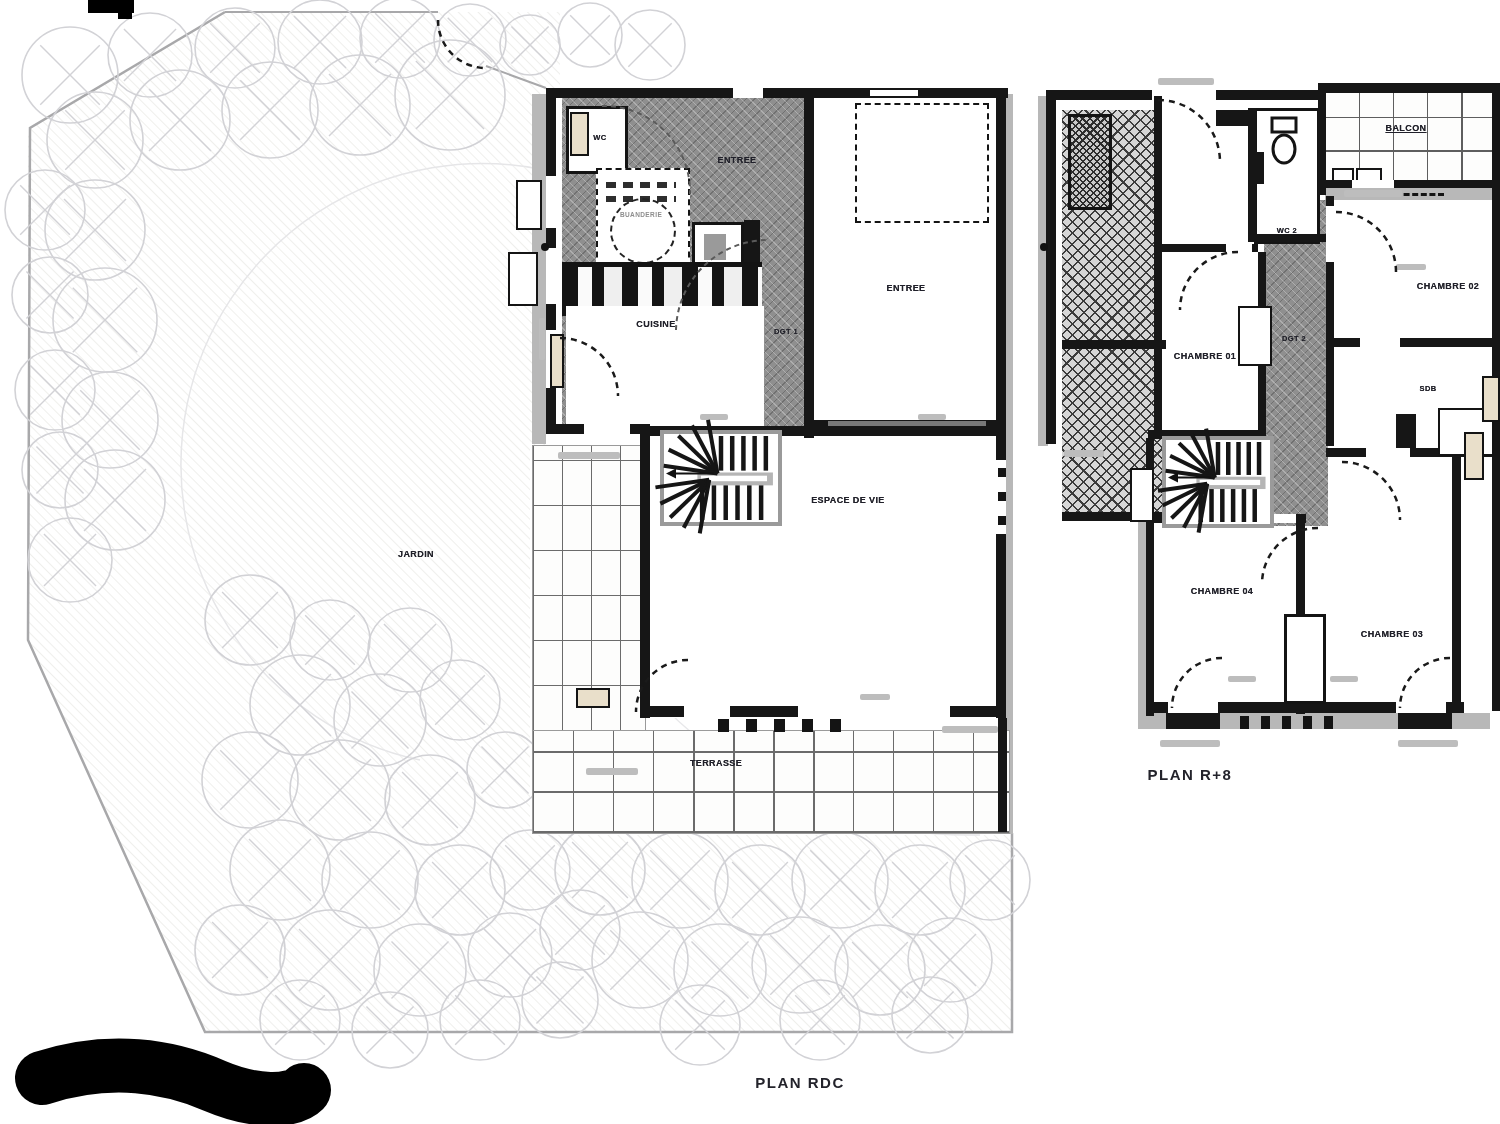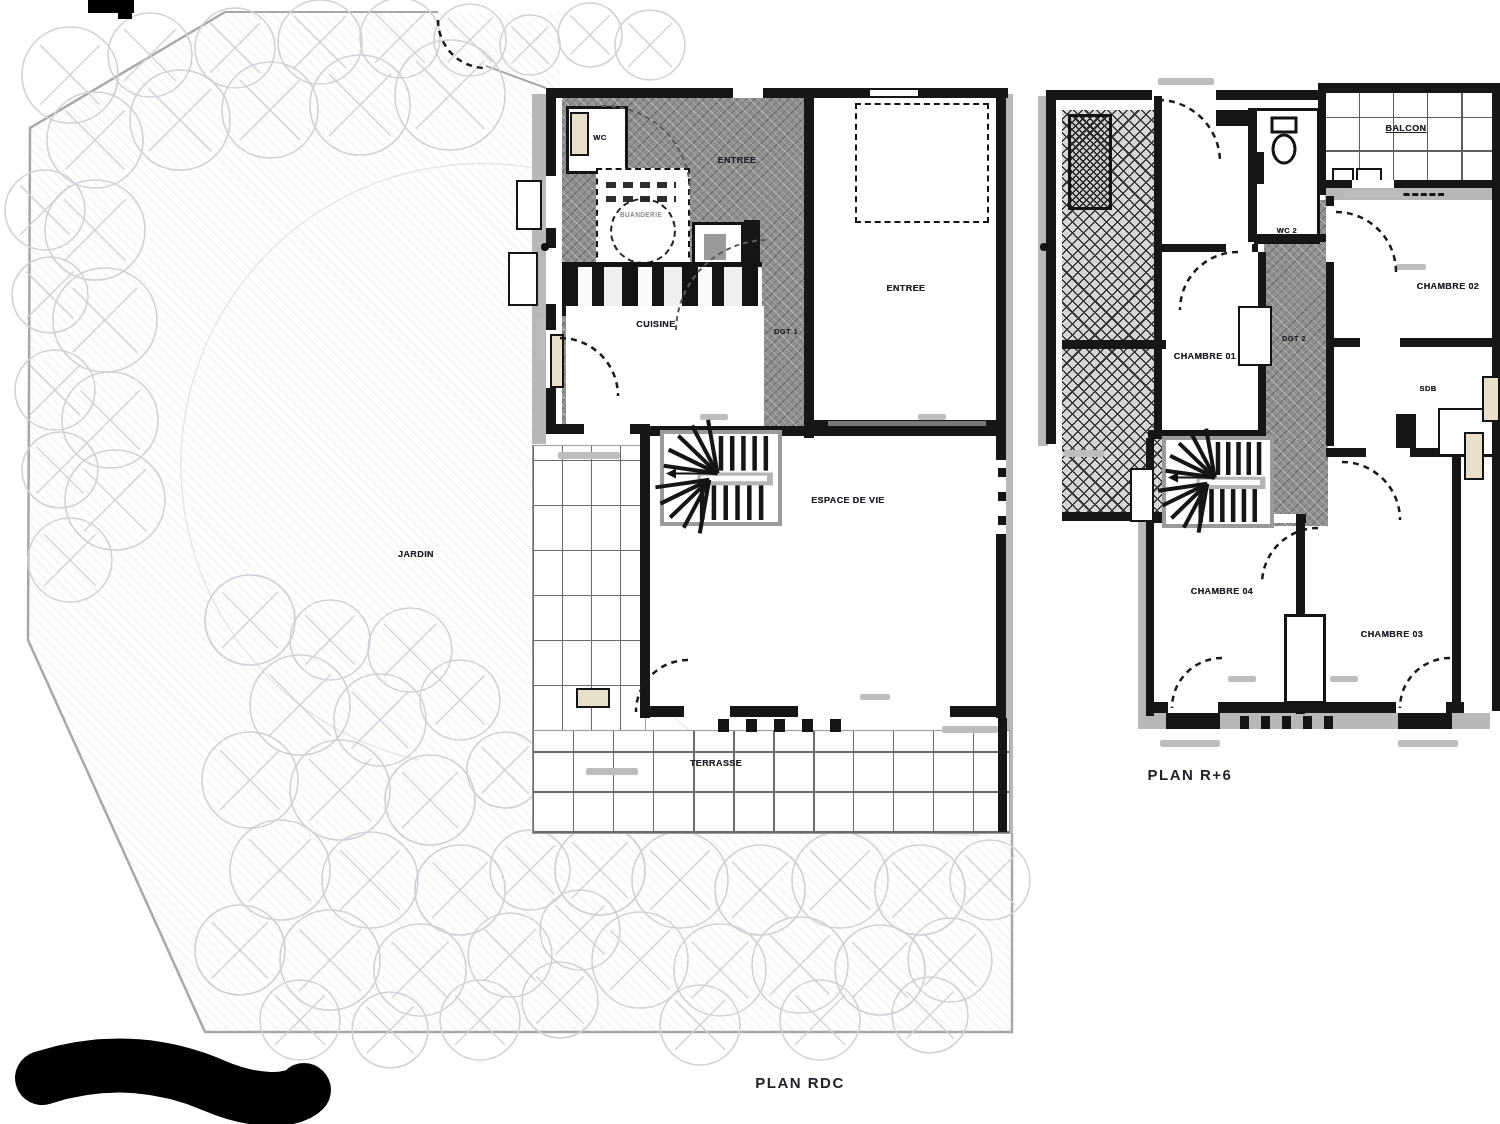--- a/index.html
+++ b/index.html
@@ -489,15 +489,15 @@
   <div class="room-label" style="left:1406px;top:128px;text-decoration:underline;">BALCON</div>
   <div class="room-label small-label" style="left:1287px;top:230px;">WC 2</div>
   <div class="room-label" style="left:1205px;top:356px;">CHAMBRE 01</div>
   <div class="room-label" style="left:1412px;top:286px;margin-left:36px;">CHAMBRE 02</div>
   <div class="room-label small-label" style="left:1294px;top:338px;">DGT 2</div>
   <div class="room-label small-label" style="left:1428px;top:388px;">SDB</div>
   <div class="room-label" style="left:1222px;top:591px;">CHAMBRE 04</div>
   <div class="room-label" style="left:1392px;top:634px;">CHAMBRE 03</div>
 
   <div class="plan-title" style="left:800px;top:1082px;font-size:15px;">PLAN RDC</div>
-  <div class="plan-title" style="left:1190px;top:774px;font-size:15px;">PLAN R+6</div>
+  <div class="plan-title" style="left:1190px;top:774px;font-size:15px;">PLAN R+8</div>
 
 </div>
 
 </body></html>

